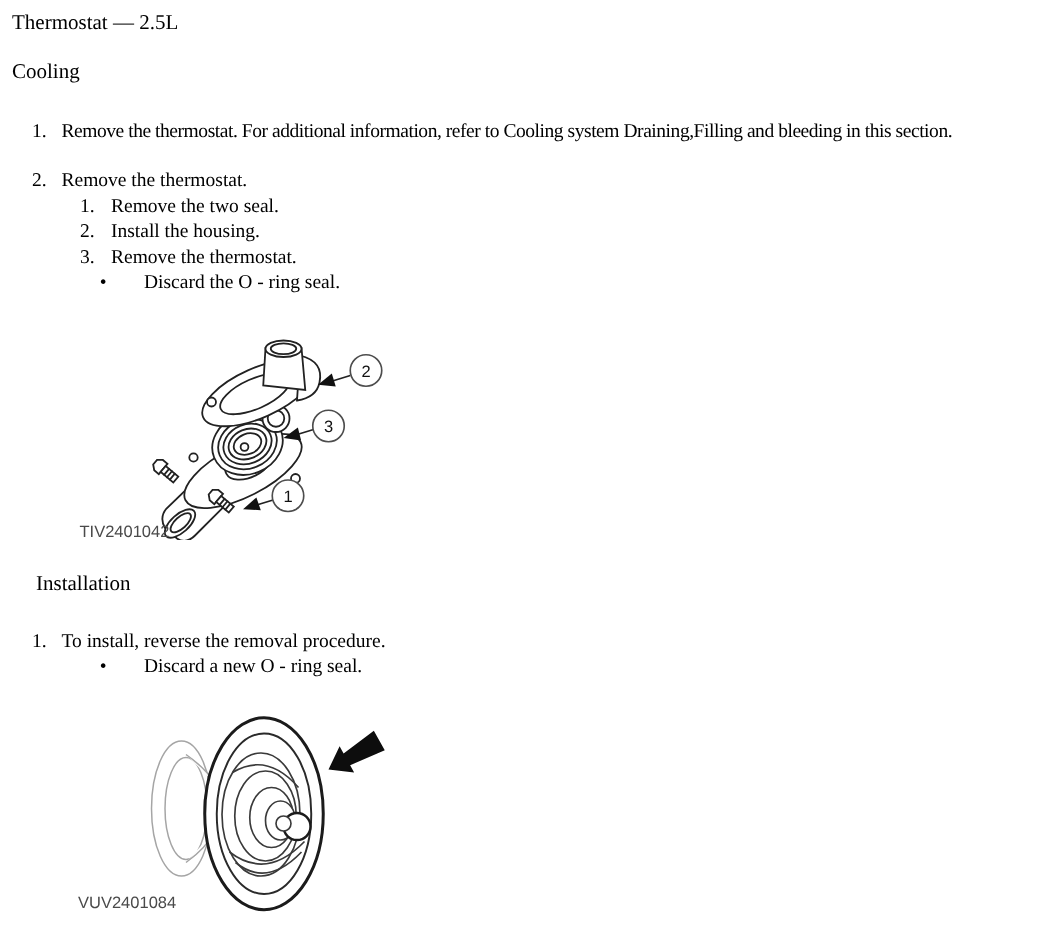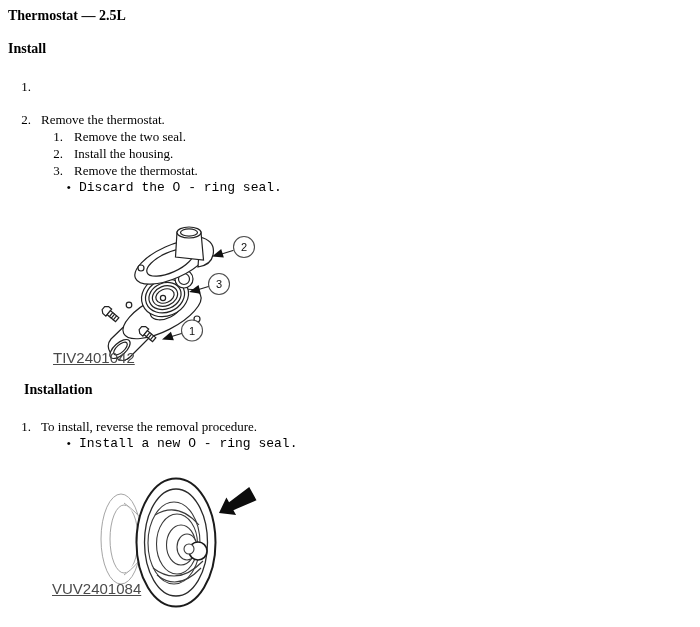--- a/index.html
+++ b/index.html
@@ -1,48 +1,49 @@
 <!DOCTYPE html>
 <html><head>
 <meta charset="utf-8">
 <style>
   html,body{margin:0;padding:0;background:#ffffff;overflow:hidden;}
   body{width:700px;height:627px;position:relative;color:#000;
        font-family:"Liberation Serif", serif;font-size:13px;}
   .abs{position:absolute;}
-  .heading{font-weight:bold;font-size:14px;white-space:nowrap;}
+  .heading{font-weight:normal;font-size:14px;white-space:nowrap;}
   .row{display:flex;line-height:17px;}
   .m1{width:31px;text-align:right;flex:none;}
   .t1{margin-left:10px;white-space:nowrap;}
   .m2{width:63px;text-align:right;flex:none;}
   .t2{margin-left:11px;white-space:nowrap;}
   .mb{width:71px;text-align:right;flex:none;}
-  .tb{margin-left:8px;white-space:nowrap;font-family:Liberation Mono, monospace;}
+  .tb{margin-left:25px;white-space:nowrap;}
   .tight{letter-spacing:-0.3px;}
-  .caption{font-family:"Liberation Sans", sans-serif;font-size:15px;color:#4a4a4a;white-space:nowrap;text-decoration:underline;}
+  .caption{font-family:"Liberation Sans", sans-serif;font-size:11px;color:#4a4a4a;white-space:nowrap;}
   
   .ln{fill:none;stroke:#222;stroke-width:1.2;stroke-linecap:round;}
   .fw{fill:#fff;stroke:#222;stroke-width:1.2;}
   .faint{fill:#fff;stroke:#a5a5a5;stroke-width:1;}
   .mid{fill:#fff;stroke:#7d7d7d;stroke-width:1;}
   .ln2{fill:none;stroke:#3a3a3a;stroke-width:1.1;}
   .fw2{fill:#fff;stroke:#3a3a3a;stroke-width:1.1;}
   .callout-circle{fill:#fff;stroke:#4d4d4d;stroke-width:1.1;}
   .callout-num{font-family:"Liberation Sans", sans-serif;font-size:11px;fill:#111;text-anchor:middle;}
 </style>
 </head>
 <body>
 
 <div class="abs heading" style="left:8px;top:8px">Thermostat — 2.5L</div>
 
-<div class="abs heading" style="left:8px;top:41px">Install</div>
+<div class="abs heading" style="left:8px;top:41px">Cooling</div>
 
 <div class="abs" style="left:0;top:78px;width:700px">
   <div class="row">
     <span class="m1">1.</span>
+    <span class="t1 tight">Remove the thermostat. For additional information, refer to Cooling system Draining,Filling and bleeding in this section.</span>
   </div>
 </div>
 
 <div class="abs" style="left:0;top:111px;width:700px">
   <div class="row">
     <span class="m1">2.</span>
     <span class="t1">Remove the thermostat.</span>
   </div>
   <div class="row">
     <span class="m2">1.</span>
@@ -138,21 +139,21 @@
 
 <div class="abs heading" style="left:24px;top:382px">Installation</div>
 
 <div class="abs" style="left:0;top:418px;width:700px">
   <div class="row">
     <span class="m1">1.</span>
     <span class="t1">To install, reverse the removal procedure.</span>
   </div>
   <div class="row">
     <span class="mb">•</span>
-    <span class="tb">Install a new O - ring seal.</span>
+    <span class="tb">Discard a new O - ring seal.</span>
   </div>
 </div>
 
 <svg class="abs" style="left:50px;top:465px" width="215" height="150" viewBox="0 0 215 150">
 
   <g>
     <ellipse class="faint" cx="71" cy="74" rx="20" ry="45"></ellipse>
     <ellipse class="faint" cx="74" cy="74" rx="14" ry="34"></ellipse>
     <path class="faint" d="M 74,38 Q 88,48 93,57" fill="none"></path>
     <path class="faint" d="M 74,110 Q 88,100 93,89" fill="none"></path>
@@ -177,13 +178,13 @@
     <path class="ln2" d="M 103,103 Q 128,122 153,96"></path>
     <path class="ln2" d="M 107,110 Q 128,127 151,103"></path>
     <ellipse class="fw2" cx="137" cy="82" rx="10" ry="13"></ellipse>
     <circle cx="148" cy="86" r="9" fill="#fff" stroke="#1b1b1b" stroke-width="1.6"></circle>
     <circle class="fw2" cx="139" cy="84" r="5"></circle>
   </g>
 
   <polygon fill="#0d0d0d" points="0,0 14,-10 14,-4.5 39,-8 39,7 14,4.5 14,10" transform="translate(169,48) rotate(-29)"></polygon>
 </svg>
 
-<div class="abs caption" style="left:52px;top:580px">VUV2401084</div>
+<div class="abs caption" style="left:52px;top:596px">VUV2401084</div>
 
 </body></html>

